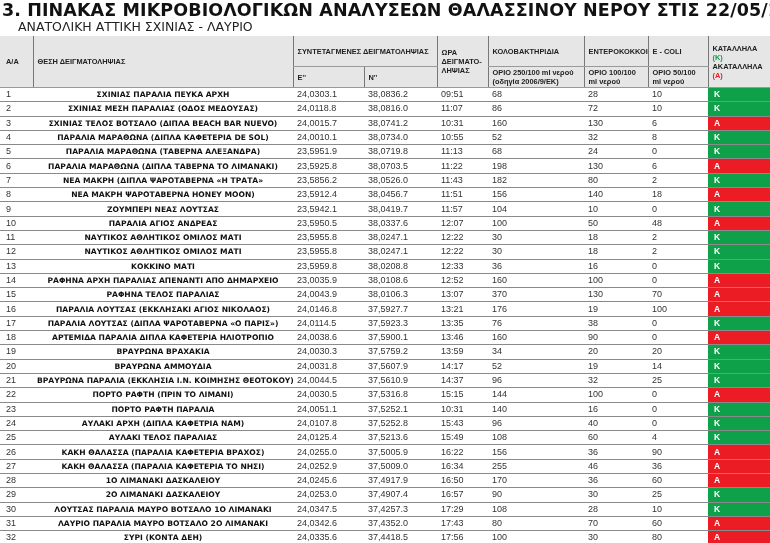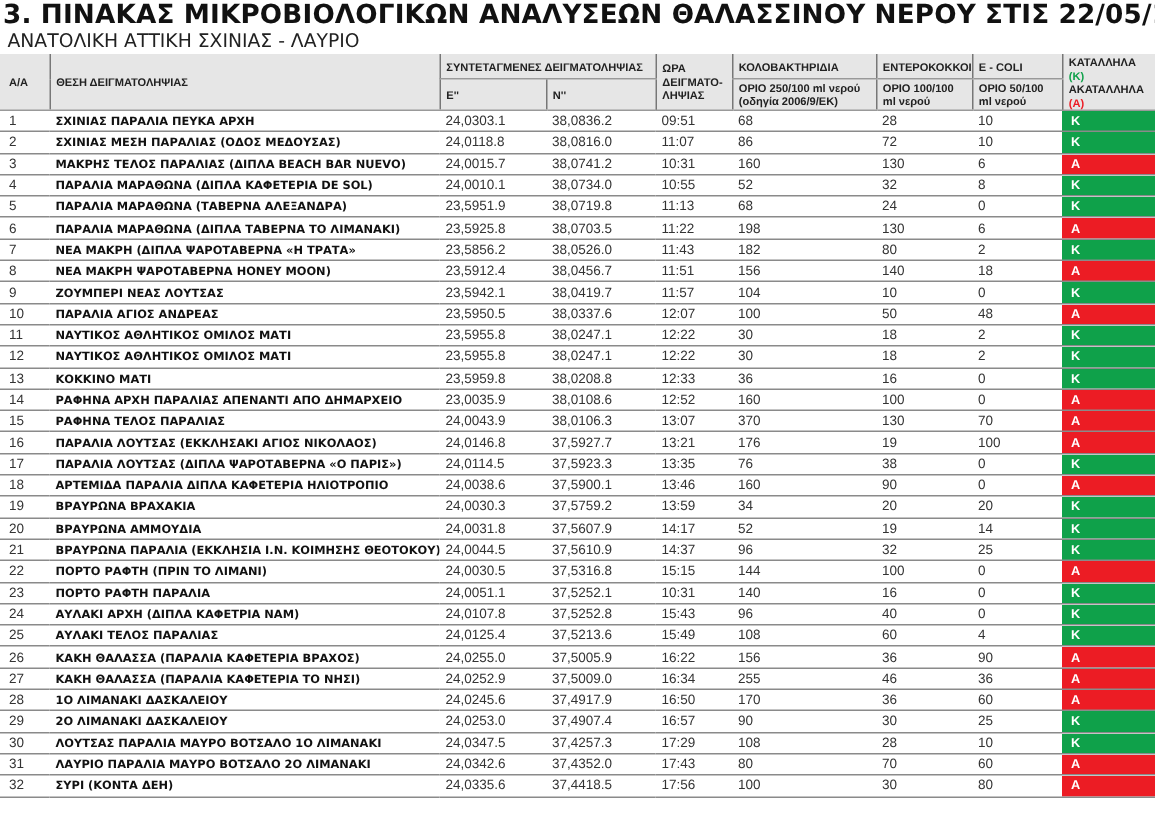--- a/index.html
+++ b/index.html
@@ -1,26 +1,26 @@
 <!DOCTYPE html>
 <html><head>
   <meta charset="utf-8">
   <style>
     html, body { margin: 0; padding: 0; background: #ffffff; }
     body { width: 770px; height: 543px; overflow: hidden; font-family: "Liberation Sans", sans-serif; color: #222; position: relative; }
     .title { position: absolute; left: 2px; top: 0px; font-size: 17.5px; font-weight: bold; letter-spacing: 0.1px; color: #111; white-space: nowrap; font-family: "DejaVu Sans", sans-serif; }
-    .subtitle { position: absolute; left: 5px; top: 19px; font-size: 12.5px; color: #222; white-space: nowrap; font-family: "DejaVu Sans", sans-serif; }
+    .subtitle { position: absolute; left: 18px; top: 19px; font-size: 12.5px; color: #222; white-space: nowrap; font-family: "DejaVu Sans", sans-serif; }
     table { position: absolute; left: 0; top: 36px; width: 770px; border-collapse: collapse; table-layout: fixed; }
     th { background: #e6e6e6; font-size: 7.4px; font-weight: bold; text-align: left; vertical-align: middle; padding: 0 4px; color: #222; line-height: 9px; border-left: 1px solid #777; border-bottom: 1px solid #999; }
     th.first { border-left: none; padding-left: 6px; }
     th.sub { height: 20px; }
-    th.top { height: 16px; }
+    th.top { height: 30px; }
     td { font-size: 9px; height: 13.3px; padding: 0 4px; white-space: nowrap; border-bottom: 1px solid #8a8a8a; color: #333; line-height: 13px; overflow: hidden; }
     td.idx { padding-left: 6px; }
-    td.loc { font-weight: bold; font-size: 7.6px; color: #111; font-family: "DejaVu Sans", sans-serif; }
+    td.loc { font-weight: bold; font-size: 7.6px; color: #111; font-family: "DejaVu Sans", sans-serif; text-align: center; }
     td.status { color: #fff; font-weight: bold; font-size: 8.5px; padding-left: 6px; }
     td.status.K { background: #0fa14a; }
     td.status.A { background: #ec1c24; }
     .legend-k { color: #0fa14a; }
     .legend-a { color: #ec1c24; }
   </style>
 </head>
 <body>
 
 <div class="title">3. ΠΙΝΑΚΑΣ ΜΙΚΡΟΒΙΟΛΟΓΙΚΩΝ ΑΝΑΛΥΣΕΩΝ ΘΑΛΑΣΣΙΝΟΥ ΝΕΡΟΥ ΣΤΙΣ 22/05/17</div>
@@ -80,21 +80,21 @@
         <td>24,0118.8</td>
         <td>38,0816.0</td>
         <td>11:07</td>
         <td>86</td>
         <td>72</td>
         <td>10</td>
         <td class="status K">K</td>
       </tr>
       <tr>
         <td class="idx">3</td>
-        <td class="loc">ΜΑΚΡΗΣ ΤΕΛΟΣ ΠΑΡΑΛΙΑΣ (ΔΙΠΛΑ BEACH BAR NUEVO)</td>
+        <td class="loc">ΣΧΙΝΙΑΣ ΤΕΛΟΣ ΒΟΤΣΑΛΟ (ΔΙΠΛΑ BEACH BAR NUEVO)</td>
         <td>24,0015.7</td>
         <td>38,0741.2</td>
         <td>10:31</td>
         <td>160</td>
         <td>130</td>
         <td>6</td>
         <td class="status A">A</td>
       </tr>
       <tr>
         <td class="idx">4</td>

